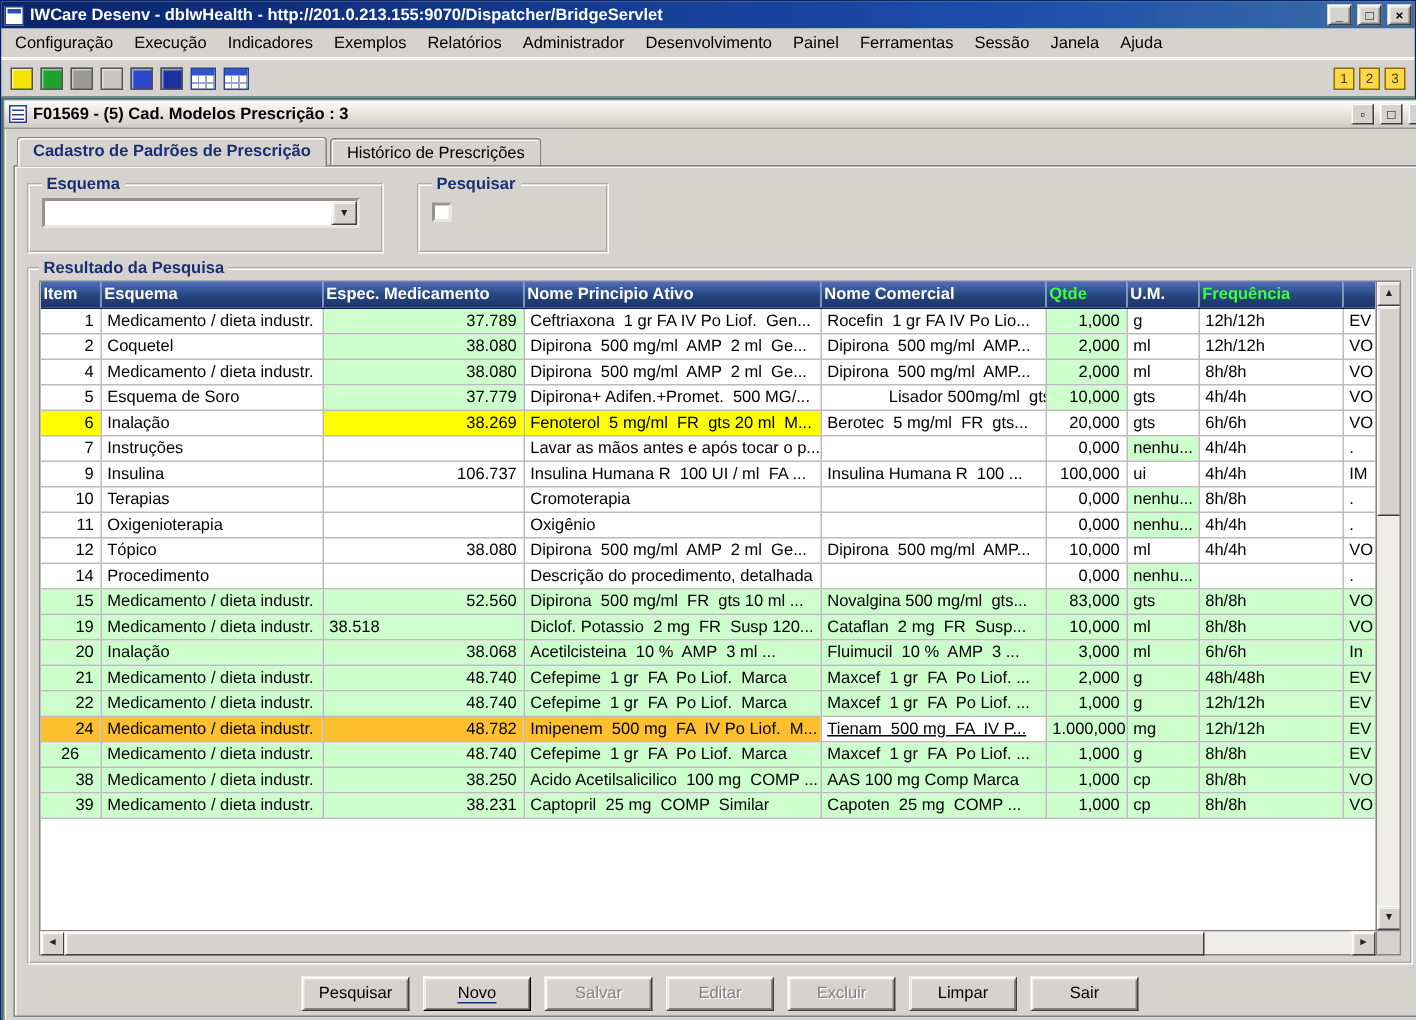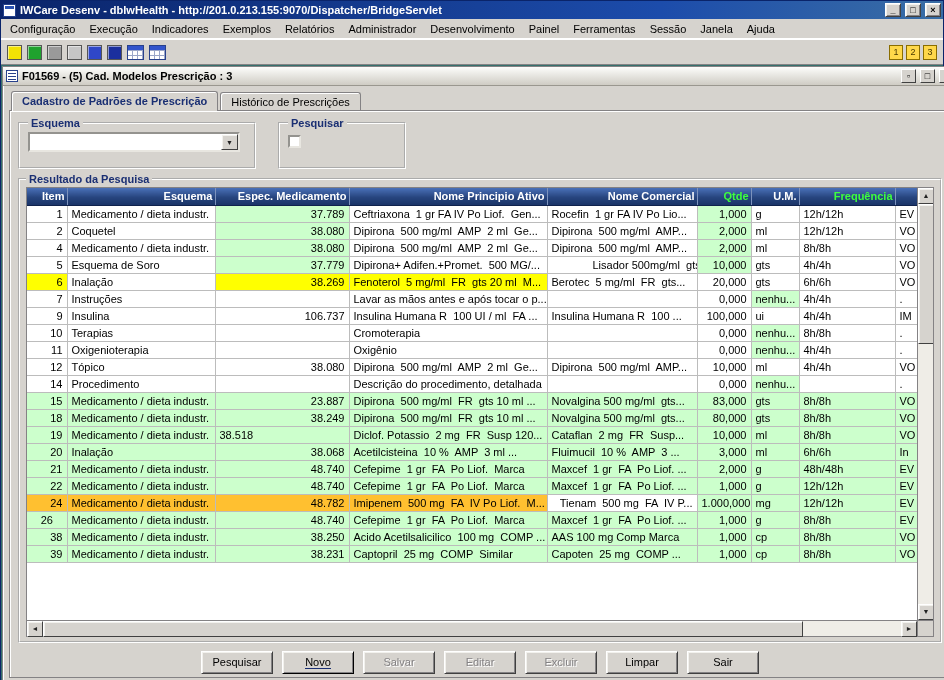--- a/index.html
+++ b/index.html
@@ -69,21 +69,21 @@
   .checkbox { width:13px; height:13px; background:#fff; border:2px inset #e8e6e0; margin-top:3px; }
 
   .fs-results { flex:1; display:flex; flex-direction:column; overflow:hidden; padding:2px 6px 4px; }
 
   
   .grid-wrap { width:908px; border:1px solid #848284; background:#d6d3ce; }
   .grid-area { display:flex; height:432px; overflow:hidden; }
   .grid-viewport { width:890px; overflow:hidden; background:#fff; }
   table.grid { border-collapse:collapse; table-layout:fixed; width:890px; }
   .grid th { height:17px; background:linear-gradient(180deg,#4a70b8 0%,#27457e 55%,#1a3468 100%); color:#fff; font-weight:bold;
-    font-size:11px; text-align:right; padding:0 2px; border-right:1px solid #7c92bd; border-bottom:1px solid #10224d;
+    font-size:11px; text-align:left; padding:0 2px; border-right:1px solid #7c92bd; border-bottom:1px solid #10224d;
     white-space:nowrap; overflow:hidden; }
   .grid th.accent { color:#3dff3d; }
   .grid td { height:17px; padding:0 4px; font-size:11px; border-right:1px solid #bcbcbc; border-bottom:1px solid #bcbcbc;
     white-space:pre; overflow:hidden; background:#fff; }
   .grid td.bg-g { background:#ccffcc; }
   .grid td.bg-y { background:#ffff00; }
   .grid td.bg-o { background:#ffc030; }
 
   
   .vscrollbar { width:16px; flex:0 0 16px; display:flex; flex-direction:column; background:#efede7; border-left:1px solid #848284; }
@@ -337,35 +337,24 @@
                           <td style="text-align: left;">Descrição do procedimento, detalhada</td>
                           <td style="text-align: left;"></td>
                           <td style="text-align: right;">0,000</td>
                           <td class="bg-g" style="text-align: left;">nenhu...</td>
                           <td style="text-align: left;"></td>
                           <td style="text-align: left;">.</td>
                         </tr>
                         <tr>
                           <td class="bg-g" style="text-align: right;">15</td>
                           <td class="bg-g" style="text-align: left;">Medicamento / dieta industr.</td>
-                          <td class="bg-g" style="text-align: right;">23.887</td>
+                          <td class="bg-g" style="text-align: right;">52.560</td>
                           <td class="bg-g" style="text-align: left;">Dipirona  500 mg/ml  FR  gts 10 ml ...</td>
                           <td class="bg-g" style="text-align: left;">Novalgina 500 mg/ml  gts...</td>
                           <td class="bg-g" style="text-align: right;">83,000</td>
-                          <td class="bg-g" style="text-align: left;">gts</td>
-                          <td class="bg-g" style="text-align: left;">8h/8h</td>
-                          <td class="bg-g" style="text-align: left;">VO</td>
-                        </tr>
-                        <tr>
-                          <td class="bg-g" style="text-align: right;">18</td>
-                          <td class="bg-g" style="text-align: left;">Medicamento / dieta industr.</td>
-                          <td class="bg-g" style="text-align: right;">38.249</td>
-                          <td class="bg-g" style="text-align: left;">Dipirona  500 mg/ml  FR  gts 10 ml ...</td>
-                          <td class="bg-g" style="text-align: left;">Novalgina 500 mg/ml  gts...</td>
-                          <td class="bg-g" style="text-align: right;">80,000</td>
                           <td class="bg-g" style="text-align: left;">gts</td>
                           <td class="bg-g" style="text-align: left;">8h/8h</td>
                           <td class="bg-g" style="text-align: left;">VO</td>
                         </tr>
                         <tr>
                           <td class="bg-g" style="text-align: right;">19</td>
                           <td class="bg-g" style="text-align: left;">Medicamento / dieta industr.</td>
                           <td class="bg-g" style="text-align: left;">38.518</td>
                           <td class="bg-g" style="text-align: left;">Diclof. Potassio  2 mg  FR  Susp 120...</td>
                           <td class="bg-g" style="text-align: left;">Cataflan  2 mg  FR  Susp...</td>
@@ -405,21 +394,21 @@
                           <td class="bg-g" style="text-align: right;">1,000</td>
                           <td class="bg-g" style="text-align: left;">g</td>
                           <td class="bg-g" style="text-align: left;">12h/12h</td>
                           <td class="bg-g" style="text-align: left;">EV</td>
                         </tr>
                         <tr>
                           <td class="bg-o" style="text-align: right;">24</td>
                           <td class="bg-o" style="text-align: left;">Medicamento / dieta industr.</td>
                           <td class="bg-o" style="text-align: right;">48.782</td>
                           <td class="bg-o" style="text-align: left;">Imipenem  500 mg  FA  IV Po Liof.  M...</td>
-                          <td style="text-align: right;">Tienam  500 mg  FA  IV P...</td>
+                          <td style="text-align: left; text-decoration: underline;">Tienam  500 mg  FA  IV P...</td>
                           <td class="bg-g" style="text-align: right;">1.000,000</td>
                           <td class="bg-g" style="text-align: left;">mg</td>
                           <td class="bg-g" style="text-align: left;">12h/12h</td>
                           <td class="bg-g" style="text-align: left;">EV</td>
                         </tr>
                         <tr>
                           <td class="bg-g" style="text-align: center;">26</td>
                           <td class="bg-g" style="text-align: left;">Medicamento / dieta industr.</td>
                           <td class="bg-g" style="text-align: right;">48.740</td>
                           <td class="bg-g" style="text-align: left;">Cefepime  1 gr  FA  Po Liof.  Marca</td>

